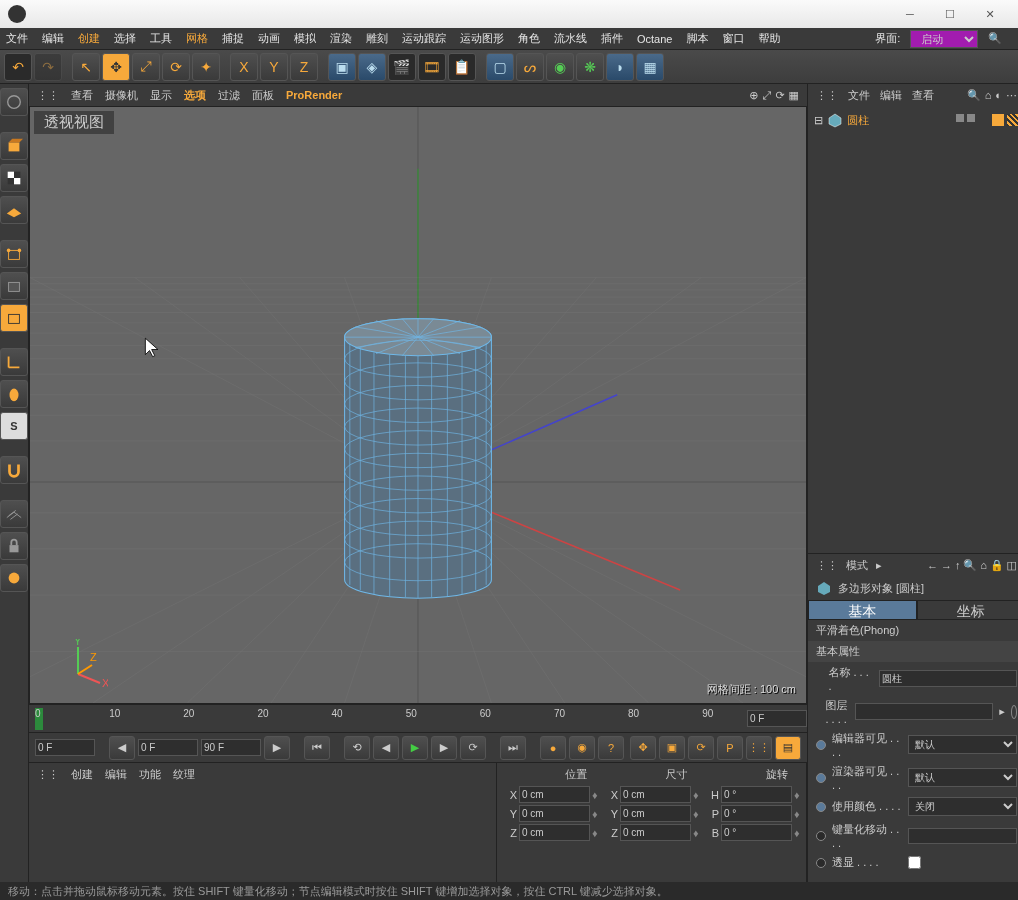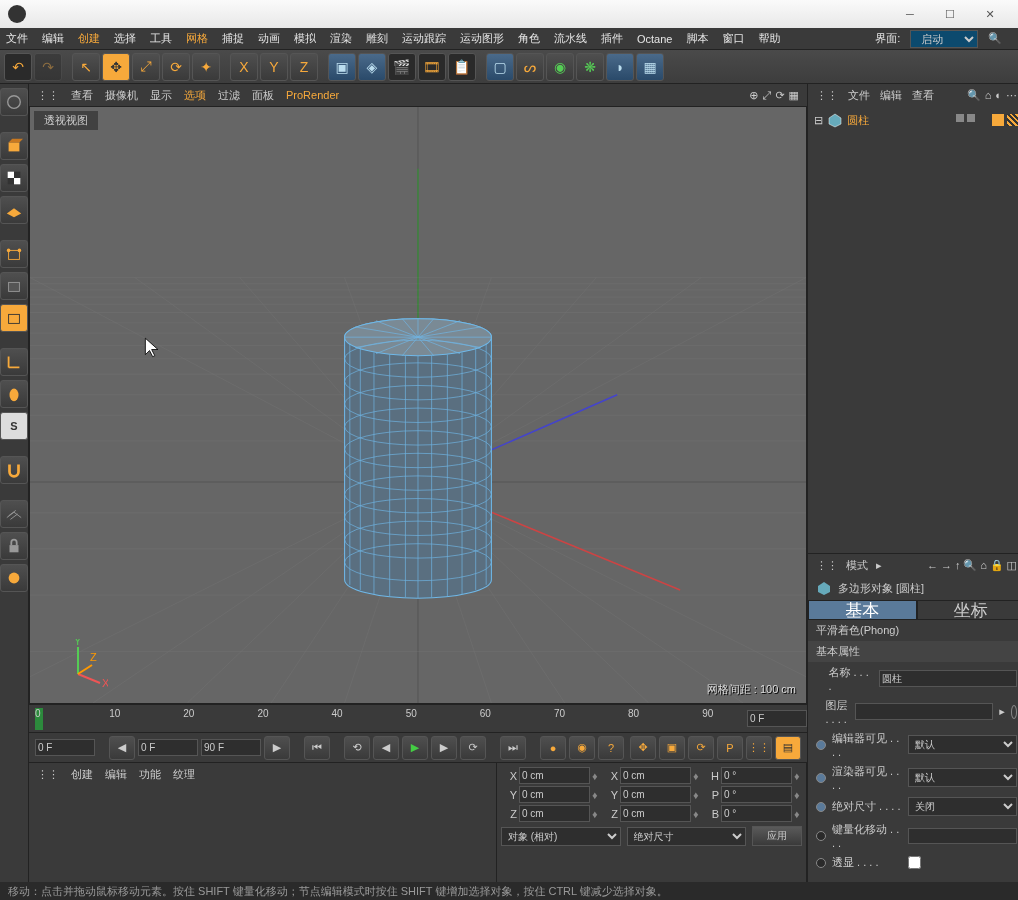--- a/index.html
+++ b/index.html
@@ -6,37 +6,37 @@
 body { background:#4a4a4a; color:#ccc; width:1018px; height:900px; overflow:hidden; }
 .titlebar { height:28px; background:linear-gradient(#fafafa,#e8e8e8); display:flex; align-items:center; padding:0 8px; color:#888; }
 .titlebar .t-icon { width:18px;height:18px;background:#333;border-radius:50%;margin-right:8px;display:inline-block;}
 .titlebar .spacer{flex:1;}
 .winbtn{width:40px;height:28px;display:flex;align-items:center;justify-content:center;color:#555;}
 .menubar{height:22px;background:#3a3a3a;display:flex;align-items:center;padding:0 6px;color:#e5e5e5;border-bottom:1px solid #222;}
 .menubar span{margin-right:14px;cursor:default;}
 .menubar .hil{color:#f7a93b;}
 .menubar .rt{margin-left:auto;display:flex;align-items:center;}
 .menubar .rt span{margin:0 10px;}
-.menubar select{background:#0c4a6e;color:#ccc;border:1px solid #555;font-size:11px;padding:1px 18px 1px 6px;}
+.menubar select{background:#a21caf;color:#ccc;border:1px solid #555;font-size:11px;padding:1px 18px 1px 6px;}
 .toolbar{height:34px;background:linear-gradient(#4a4a4a,#3d3d3d);display:flex;align-items:center;padding:0 4px;border-bottom:1px solid #222;gap:2px;}
 .tbtn{width:28px;height:28px;border:1px solid #555;background:linear-gradient(#4f4f4f,#3a3a3a);border-radius:3px;display:flex;align-items:center;justify-content:center;color:#f7a93b;font-size:14px;}
 .tbtn.blue{background:linear-gradient(#4a6a8a,#2a4a6a);color:#bde;}
 .tbtn.dk{background:#2a2a2a;}
 .tbtn.sel{background:#f7a93b;color:#333;}
 .tdiv{width:6px;}
 .body{display:flex;height:calc(100% - 28px - 22px - 34px - 18px);}
 .ltool{width:36px;background:#3a3a3a;border-right:1px solid #222;display:flex;flex-direction:column;align-items:center;padding:4px 0;gap:4px;}
 .ltool .lb{width:28px;height:28px;border:1px solid #555;background:linear-gradient(#4f4f4f,#3a3a3a);border-radius:3px;display:flex;align-items:center;justify-content:center;}
 .ltool .lb svg{width:18px;height:18px;}
 .center{flex:1;display:flex;flex-direction:column;}
 .vpbar{height:22px;background:#3a3a3a;display:flex;align-items:center;padding:0 8px;gap:12px;color:#ccc;}
-.vpbar .hil{color:#f7a93b;}
+.vpbar .hil{color:#f7a93b;font-weight:bold;}
 .vpbar .icons{margin-left:auto;display:flex;gap:4px;}
 .viewport{flex:1;background:#666;position:relative;border:1px solid #222;overflow:hidden;}
-.vp-label{position:absolute;top:4px;left:4px;background:rgba(40,40,40,.6);padding:2px 10px;color:#ccc;font-size:11px;}
+.vp-label{position:absolute;top:4px;left:4px;background:rgba(40,40,40,.6);padding:2px 10px;color:#ccc;font-size:15px;}
 .vp-grid{position:absolute;bottom:6px;right:10px;color:#ddd;text-shadow:1px 1px #000;}
 .axis{position:absolute;bottom:14px;left:28px;}
 .timeline{height:28px;background:#3a3a3a;display:flex;align-items:center;position:relative;border-top:1px solid #222;}
 .ruler{flex:1;height:22px;position:relative;background:#3a3a3a;margin:0 6px;}
 .ruler .tick{position:absolute;top:0;font-size:10px;color:#ccc;}
 .ruler .head{position:absolute;top:0;left:0;width:8px;height:22px;background:#2c8a3c;}
 .tfend{width:60px;background:#2e2e2e;color:#ccc;border:1px solid #555;font-size:10px;padding:2px;}
 .playbar{height:30px;background:#3a3a3a;display:flex;align-items:center;padding:0 6px;gap:3px;border-top:1px solid #222;}
 .pbtn{width:26px;height:24px;border:1px solid #555;background:linear-gradient(#4f4f4f,#3a3a3a);border-radius:3px;display:flex;align-items:center;justify-content:center;color:#ccc;}
 .pbtn.green{color:#4c4;}
@@ -59,21 +59,21 @@
 .obj-hdr{height:22px;display:flex;align-items:center;padding:0 8px;gap:10px;color:#ccc;}
 .obj-hdr .icn{margin-left:auto;display:flex;gap:4px;font-size:12px;}
 .obj-tree{padding:4px;}
 .obj-item{display:flex;align-items:center;gap:4px;padding:2px;color:#f7a93b;}
 .obj-item svg{width:16px;height:16px;}
 .attr-mgr{flex:1;display:flex;flex-direction:column;}
 .attr-hdr{height:22px;display:flex;align-items:center;padding:0 8px;gap:8px;color:#ccc;}
 .attr-hdr .icn{margin-left:auto;display:flex;gap:3px;font-size:11px;}
 .attr-title{padding:4px 8px;color:#ccc;display:flex;align-items:center;gap:6px;}
 .attr-tabs{display:flex;height:20px;}
-.attr-tabs div{flex:1;text-align:center;line-height:20px;font-size:17px;border:1px solid #222;}
+.attr-tabs div{flex:1;text-align:center;line-height:20px;font-size:14px;border:1px solid #222;}
 .attr-tabs .act{background:#5a7a9a;color:#fff;}
 .attr-tabs .ina{background:#3a3a3a;color:#ccc;}
 .attr-sub{padding:3px 8px;background:#3a3a3a;color:#ccc;}
 .attr-sec{padding:3px 8px;background:#444;color:#ccc;font-size:11px;}
 .attr-row{display:flex;align-items:center;padding:3px 8px;gap:6px;}
 .attr-row .albl{width:70px;color:#ccc;font-size:11px;}
 .attr-row input[type=text]{flex:1;background:#2e2e2e;color:#ccc;border:1px solid #555;font-size:10px;padding:2px;}
 .attr-row select{flex:1;background:#2e2e2e;color:#ccc;border:1px solid #555;font-size:10px;padding:2px;}
 .attr-row .dot{width:10px;height:10px;border:1px solid #888;border-radius:50%;background:#5a7a9a;}
 .attr-row .dot.off{background:#2a2a2a;}
@@ -411,20 +411,28 @@
         <div class="phdr" id="bpane1">
             <span>⋮⋮</span>
             <span>创建</span>
             <span>编辑</span>
             <span>功能</span>
             <span>纹理</span>
           </div>
       </div>
       <div class="pane" style="width:310px">
         <div class="coords">
+          <div class="hrow">
+            <span style="width:16px"></span>
+              <span>位置</span>
+            <span style="width:16px"></span>
+              <span>尺寸</span>
+            <span style="width:16px"></span>
+              <span>旋转</span>
+          </div>
           <div id="coord-rows">
               <div class="row">
                 <span class="lbl">X</span>
                 <input value="0 cm" style="">
                 <span style="width:8px;color:#888">♦</span>
                 <span class="lbl">X</span>
                 <input value="0 cm" style="">
                 <span style="width:8px;color:#888">♦</span>
                 <span class="lbl">H</span>
                 <input value="0 °" style="">
@@ -446,25 +454,20 @@
                 <input value="0 cm" style="">
                 <span style="width:8px;color:#888">♦</span>
                 <span class="lbl">Z</span>
                 <input value="0 cm" style="">
                 <span style="width:8px;color:#888">♦</span>
                 <span class="lbl">B</span>
                 <input value="0 °" style="">
                 <span style="width:8px;color:#888">♦</span>
               </div>
             </div>
-          <div class="brow">
-            <select><option>对象 (相对)</option></select>
-            <select><option>绝对尺寸</option></select>
-            <button>应用</button>
-          </div>
         </div>
       </div>
     </div>
   </div>
 
   <div class="right">
     <div class="obj-mgr">
       <div class="obj-hdr" id="objhdr">
           <span>⋮⋮</span>
           <span>文件</span>
@@ -539,21 +542,21 @@
             <span class="albl">编辑器可见 . . . .</span>
             <select><option>默认</option></select>
           </div>
           <div class="attr-row">
             <span class="dot"></span>
             <span class="albl">渲染器可见 . . . .</span>
             <select><option>默认</option></select>
           </div>
           <div class="attr-row">
             <span class="dot"></span>
-            <span class="albl">绝对尺寸 . . . .</span>
+            <span class="albl">使用颜色 . . . .</span>
             <select><option>关闭</option></select>
           </div>
           <div class="attr-row">
             <span class="dot off"></span>
             <span class="albl">键量化移动 . . . .</span>
             <span style="flex:1;height:16px;background:#2e2e2e;border:1px solid #555"></span>
           </div>
           <div class="attr-row">
             <span class="dot off"></span>
             <span class="albl">透显 . . . .</span>

